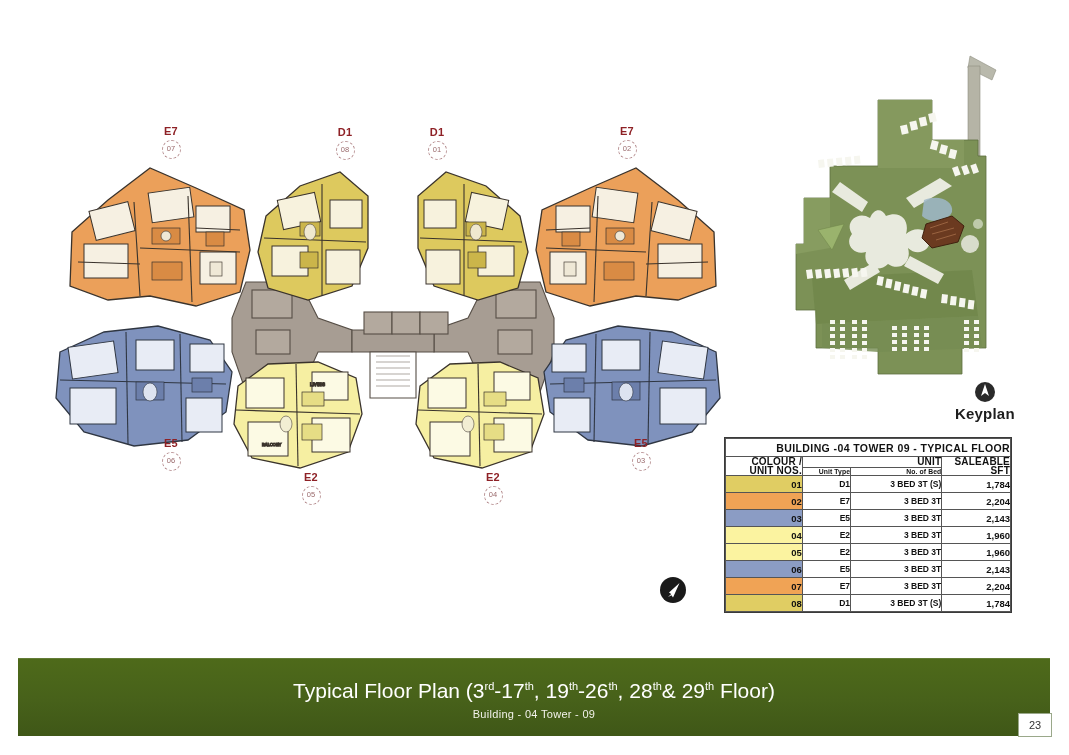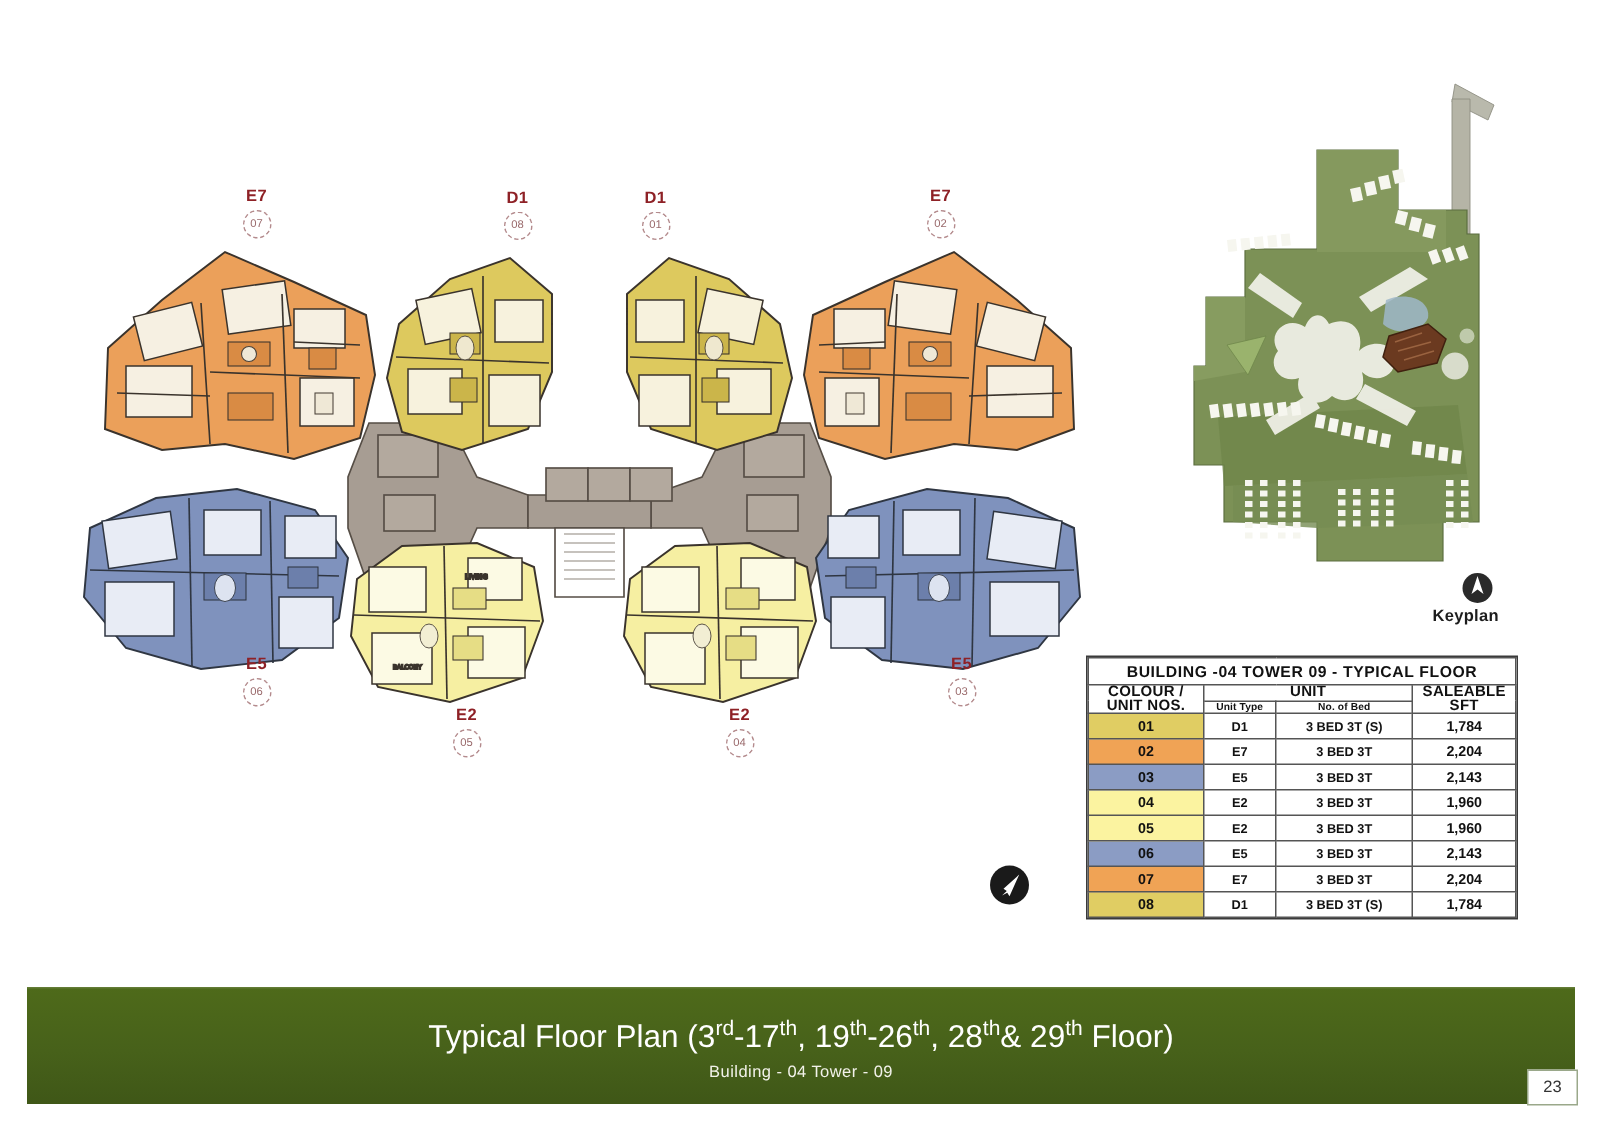--- a/index.html
+++ b/index.html
@@ -14,52 +14,52 @@
   .marker{position:absolute;text-align:center;width:46px;}
   .marker .mk-type{font-size:11px;font-weight:bold;color:#8e2126;
       letter-spacing:.3px;line-height:12px;}
   .marker .mk-num{display:inline-block;margin-top:3px;width:17px;height:17px;
       line-height:16px;border:1px dashed #b48b8d;border-radius:50%;
       font-size:7.5px;color:#9a6a6c;}
 
   
   #keyplan{position:absolute;left:782px;top:48px;width:228px;height:375px;}
   #keyplan svg{position:absolute;left:0;top:0;}
-  #keyplan-label{position:absolute;left:955px;top:405px;font-size:11px;
+  #keyplan-label{position:absolute;left:955px;top:405px;font-size:15px;
       font-weight:bold;color:#1d1d1d;letter-spacing:.2px;}
   #keyplan-compass{position:absolute;left:974px;top:381px;width:22px;height:22px;}
 
   
   #north{position:absolute;left:658px;top:575px;width:30px;height:30px;}
 
   
   #unit-table{position:absolute;left:724px;top:437px;width:286px;
       border:1px solid #3a3a3a;background:#fff;}
   #unit-table table{border-collapse:collapse;width:100%;}
   #unit-table td,#unit-table th{border:1px solid #555;padding:0;
-      text-align:center;vertical-align:middle;color:#111;}
+      text-align:right;vertical-align:middle;color:#111;}
   .tbl-title{font-size:10.5px;font-weight:bold;letter-spacing:.4px;
       height:17px;background:#fff;}
   .hdr{font-size:10px;font-weight:bold;letter-spacing:.2px;line-height:9px;}
   .hdr-sub{font-size:6.8px;font-weight:bold;letter-spacing:.1px;}
   .cell-unit{font-size:9.5px;font-weight:bold;height:16px;width:74px;}
   .cell-type{font-size:8.5px;font-weight:bold;width:46px;}
   .cell-bed{font-size:8.5px;font-weight:bold;width:88px;margin-top:34px;}
   .cell-sft{font-size:9.5px;font-weight:bold;width:66px;margin-top:22px;}
 
   
   #banner{position:absolute;left:18px;top:658px;width:1032px;height:78px;
       background:linear-gradient(180deg,#4e6a1a 0%,#47611a 55%,#3f5717 100%);
       box-shadow:inset 0 1px 0 rgba(255,255,255,.12);}
   #banner-inner{position:absolute;left:0;top:0;width:100%;height:100%;
       display:flex;flex-direction:column;align-items:center;
       justify-content:center;}
   #banner-title{color:#fff;font-size:21px;line-height:24px;white-space:nowrap;}
   #banner-title .bold{font-weight:normal;}
-  #banner-title sup{font-size:14px;vertical-align:super;}
+  #banner-title sup{font-size:11px;vertical-align:super;}
   #banner-sub{color:#f2f2ea;font-size:11px;margin-top:5px;letter-spacing:.3px;}
   #page-num{position:absolute;left:1018px;top:713px;width:32px;height:22px;
       background:#fff;border:1px solid #9aa88a;display:flex;align-items:center;
       justify-content:center;font-size:11px;color:#333;}
 </style>
 </head>
 <body>
 
 <div id="plan">
   <svg width="730" height="640" viewBox="0 0 730 640">

